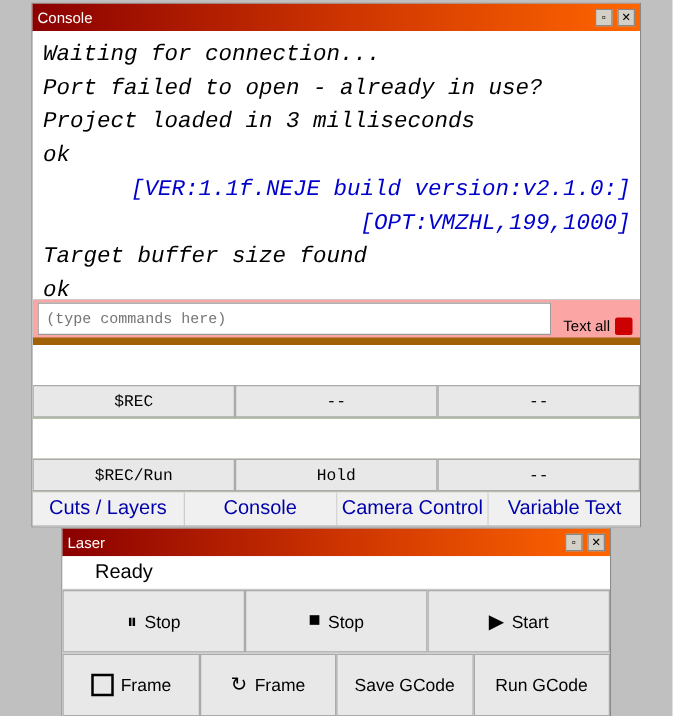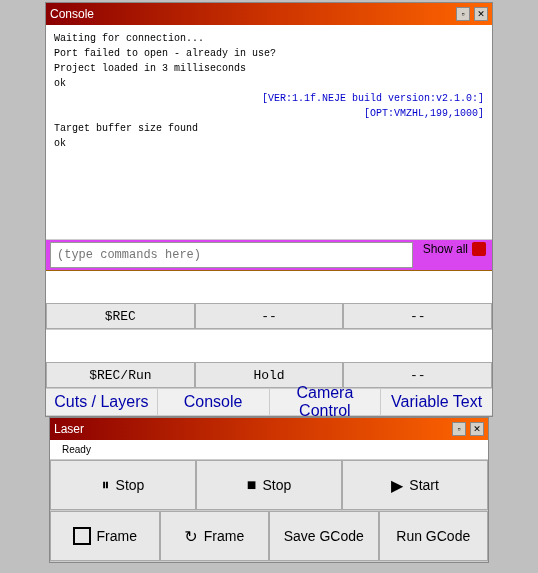--- a/index.html
+++ b/index.html
@@ -49,50 +49,51 @@
       align-items: center;
       justify-content: center;
       font-size: 9px;
       cursor: pointer;
       color: #000;
       font-family: Arial, sans-serif;
     }
 
     
     .console-window {
-      width: 448px;
+      width: 488px;
       margin: 2px auto 0;
     }
 
     .console-output {
       background: #ffffff;
       padding: 6px 8px;
       height: 215px;
       overflow-y: auto;
       border-bottom: 1px solid #ccc;
       line-height: 1.5;
     }
 
     .console-line {
       white-space: pre;
-      font-size: 10px;
-      color: #000;
+      font-size: 18px;
+      color: #000;
+      font-style: italic;
     }
 
     .console-line.blue {
       color: #0000cc;
       text-align: right;
     }
 
     
     .console-input-row {
       display: flex;
-      align-items: flex-start;
-      border-bottom: 1px solid #a16207;
-      background: #d946ef;
+      align-items: flex-end;
+      border-bottom: 6px solid #a16207;
+      background: #fca5a5;
     }
 
     .console-input {
       flex: 1;
       height: 26px;
       border: 1px solid #999;
       background: white;
       margin: 2px 4px;
       padding: 0 6px;
       font-family: 'Courier New', monospace;
@@ -170,23 +171,23 @@
     }
 
     
     .laser-window {
       width: 440px;
       margin: 0 auto;
     }
 
     .laser-status {
       background: #ffffff;
-      padding: 4px 12px;
-      font-family: Arial, sans-serif;
-      font-size: 10px;
+      padding: 4px 26px;
+      font-family: Arial, sans-serif;
+      font-size: 16px;
       border-bottom: 1px solid #ccc;
       color: #000;
     }
 
     
     .laser-btn-row {
       display: flex;
       border-bottom: 1px solid #ccc;
       background: #f0f0f0;
     }
@@ -230,21 +231,21 @@
       <div class="console-line">ok</div>
       <div class="console-line blue">[VER:1.1f.NEJE build version:v2.1.0:]</div>
       <div class="console-line blue">[OPT:VMZHL,199,1000]</div>
       <div class="console-line">Target buffer size found</div>
       <div class="console-line">ok</div>
     </div>
 
   <div class="console-input-row">
     <input class="console-input" type="text" placeholder="(type commands here)" style="">
     <div class="show-all-btn">
-      <span>Show all</span>
+      <span>Text all</span>
       <span class="show-all-indicator"></span>
     </div>
   </div>
 
   <div class="button-row">
     <button class="cmd-btn">$REC</button>
     <button class="cmd-btn">--</button>
     <button class="cmd-btn">--</button>
   </div>
 

